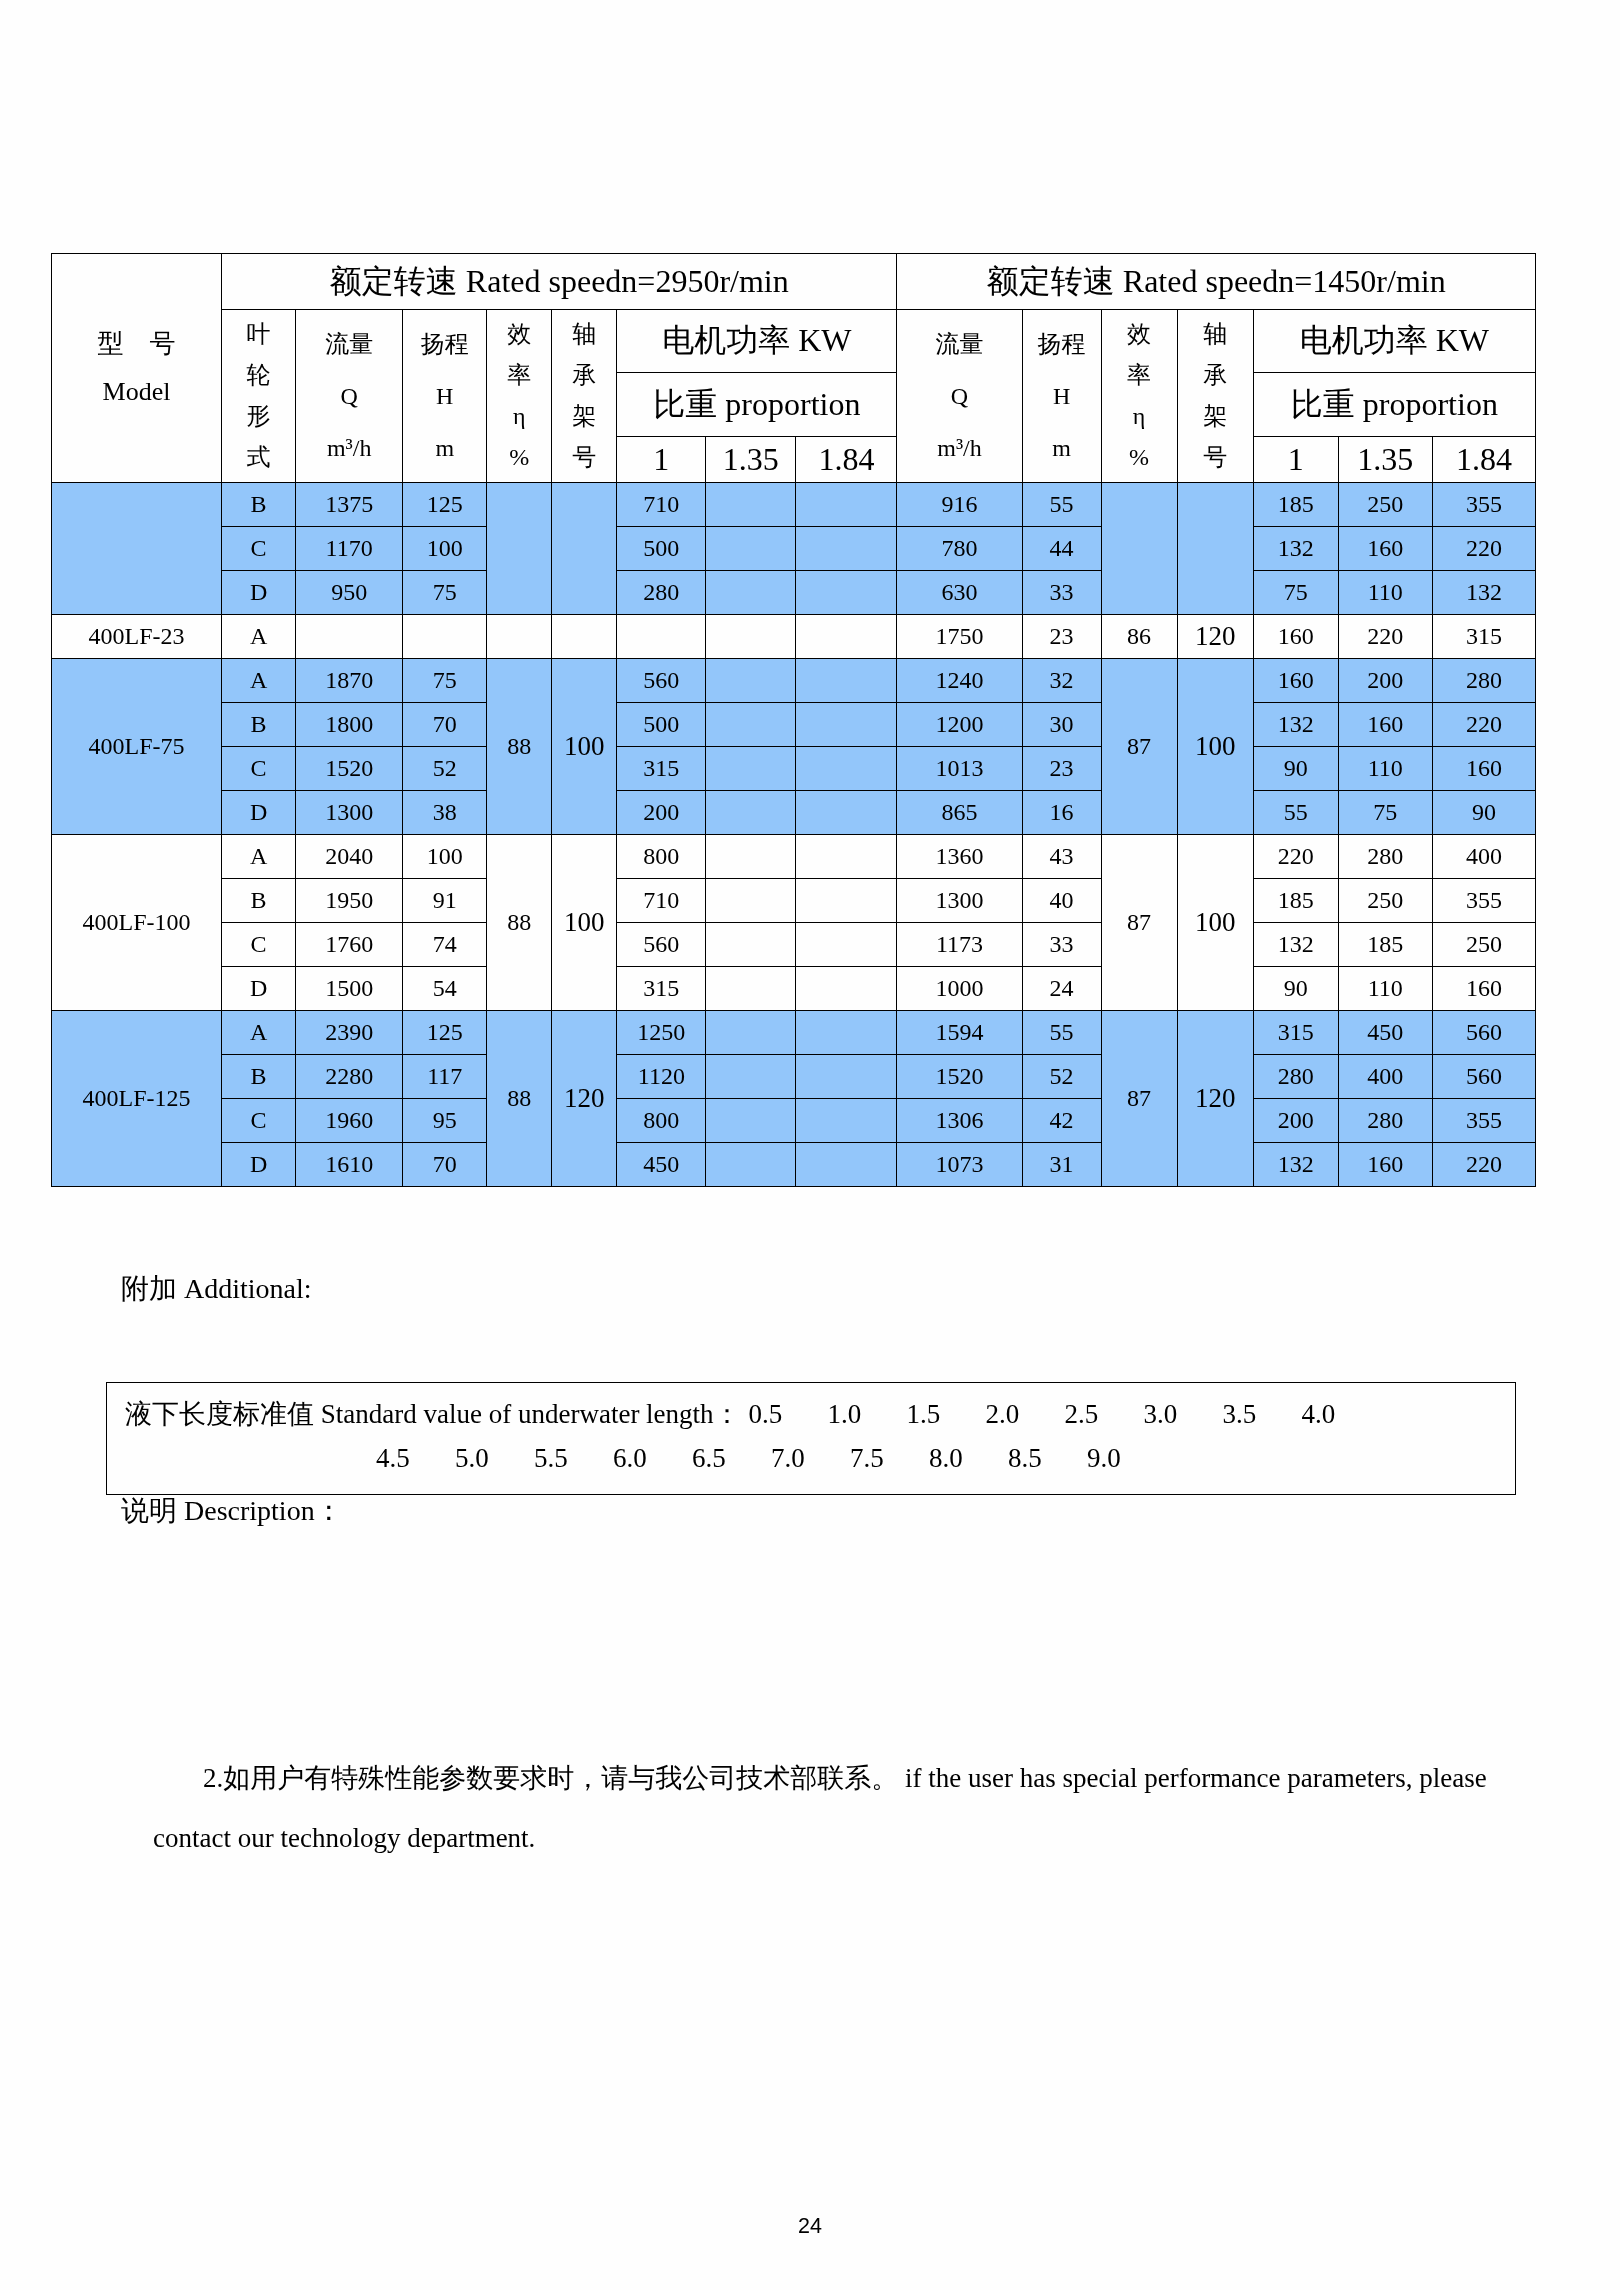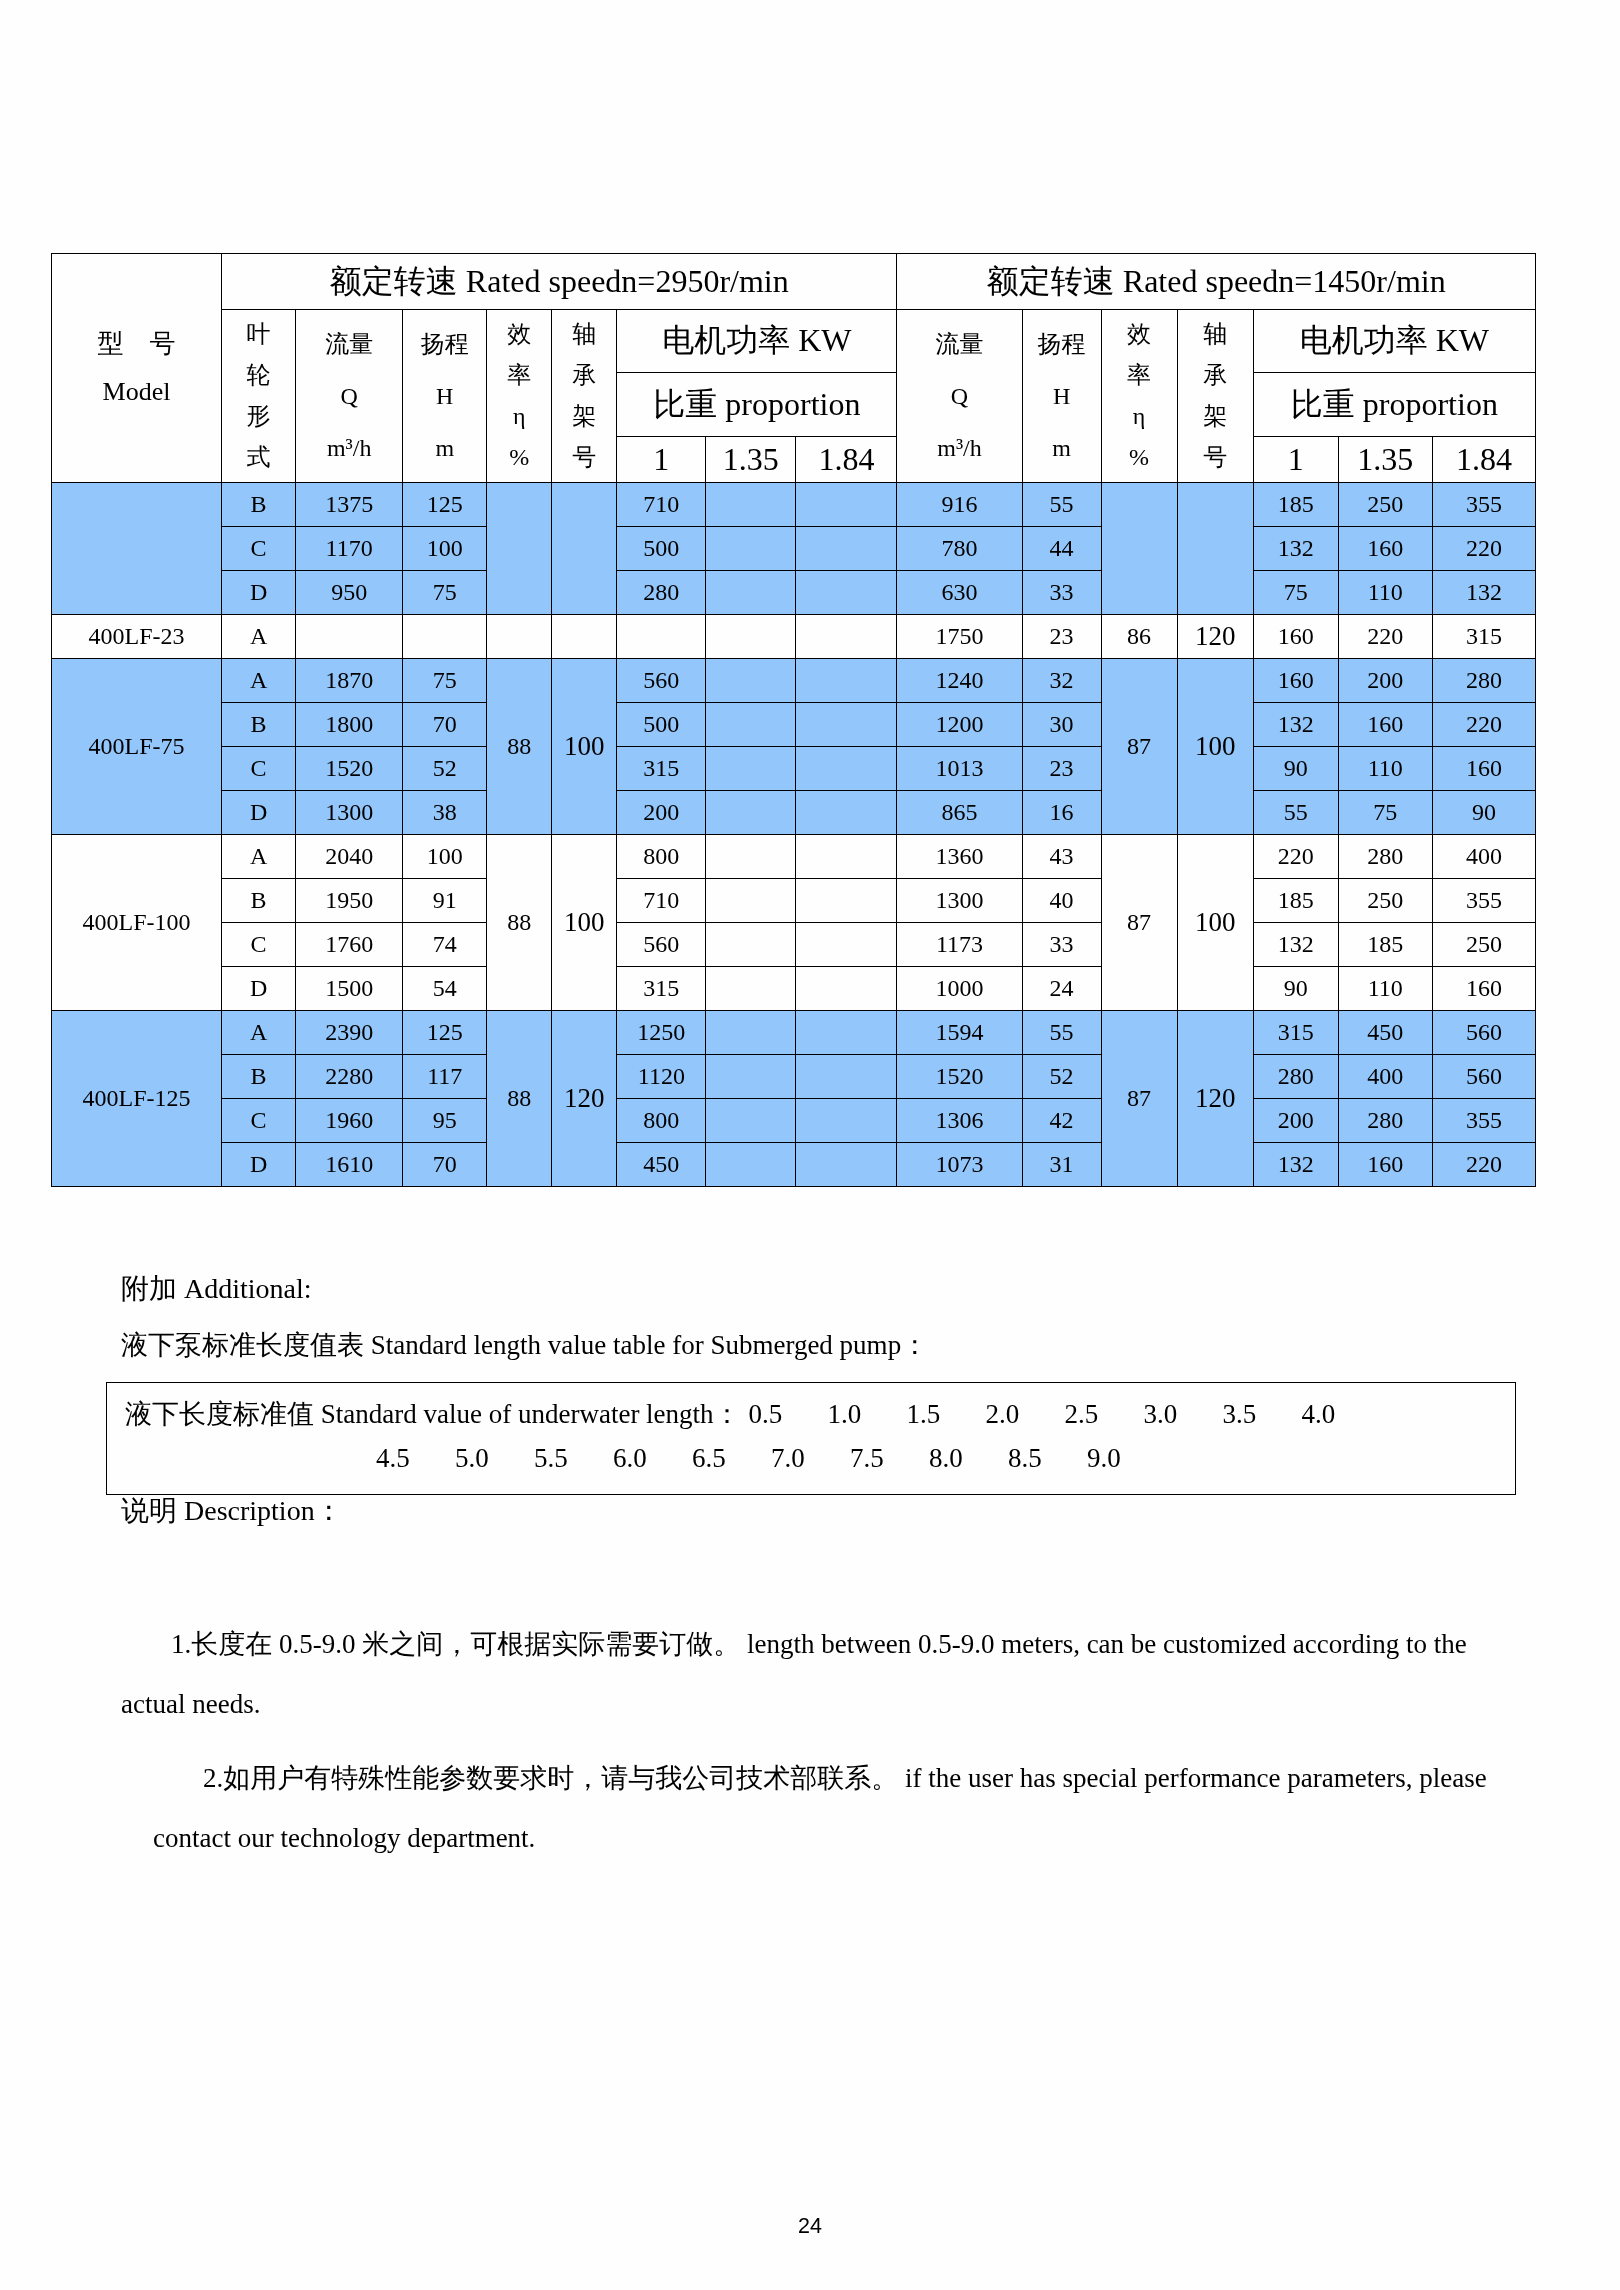--- a/index.html
+++ b/index.html
@@ -384,28 +384,26 @@
             <td>31</td>
             <td>132</td>
             <td>160</td>
             <td>220</td>
           </tr>
         </tbody>
     </table>
   </div>
 
   <div class="note-additional">附加 Additional:</div>
-  <div class="note-caption">液下泵标准长度值表 Standard length value table for Submerged pump：</div>
 
   <div class="length-box">
     <div class="len-line1">
       <span>液下长度标准值 Standard value of underwater length：</span><span id="len-line1-values"><span class="len-val" style="margin-left: 8px;">0.5</span><span class="len-val">1.0</span><span class="len-val">1.5</span><span class="len-val">2.0</span><span class="len-val">2.5</span><span class="len-val">3.0</span><span class="len-val">3.5</span><span class="len-val">4.0</span></span>
     </div>
     <div class="len-line2" id="len-line2-values"><span class="len-val" style="margin-left: 0px;">4.5</span><span class="len-val">5.0</span><span class="len-val">5.5</span><span class="len-val">6.0</span><span class="len-val">6.5</span><span class="len-val">7.0</span><span class="len-val">7.5</span><span class="len-val">8.0</span><span class="len-val">8.5</span><span class="len-val">9.0</span></div>
   </div>
 
   <div class="note-description">说明 Description：</div>
-  <div class="desc-item i1">1.长度在 0.5-9.0 米之间，可根据实际需要订做。  length between 0.5-9.0 meters, can be customized according to the actual needs.</div>
   <div class="desc-item i2">2.如用户有特殊性能参数要求时，请与我公司技术部联系。  if the user has special performance parameters, please contact our technology department.</div>
 
   <div class="page-number">24</div>
 </div>
 
 
 </body></html>

